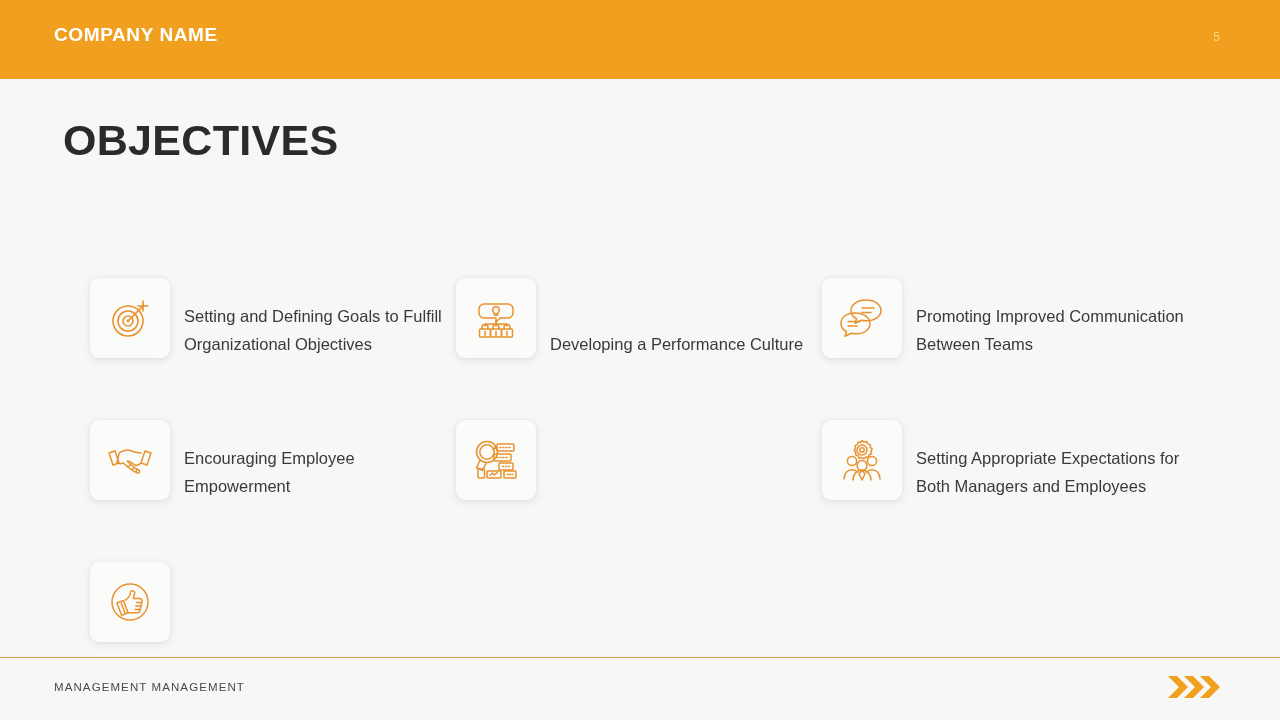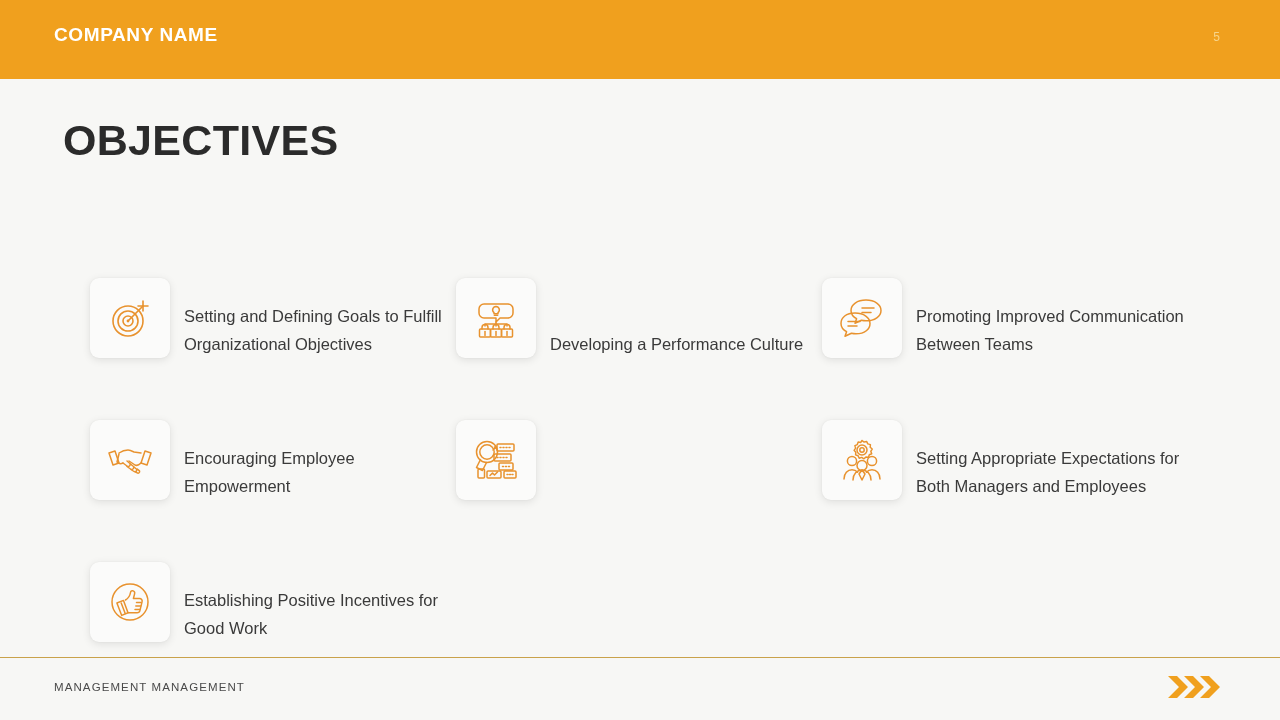--- a/index.html
+++ b/index.html
@@ -239,21 +239,20 @@
   <div class="objective-item">
     <div class="icon-card">
       <svg width="44" height="44" viewBox="0 0 44 44" fill="none" stroke="#e8922e" stroke-width="1.5" stroke-linecap="round" stroke-linejoin="round">
         <circle cx="22" cy="22" r="18"></circle>
         <path d="M17.5 20 c2.5 -1.5 4.5 -4.5 5 -7.5 c0.2 -1.4 1.6 -2.2 2.8 -1.6 c1.1 0.5 1.6 1.8 1.3 3 l-1.2 4.6 h6.2 c1.7 0 2.9 1.5 2.5 3.1 l-2.2 9 c-0.3 1.3 -1.5 2.2 -2.8 2.2 h-9.1"></path>
         <path d="M20 32.8 l-4.5 -12.4 l-6.6 2.6 l4.8 12.4 z"></path>
         <path d="M13.2 23 l4 10.5"></path>
         <path d="M28.5 22.5 h4.5 M27.8 26 h4.8 M27 29.5 h4.6"></path>
       </svg>
     </div>
-    <div class="objective-text">Establishing Positive Incentives for Good Work</div>
   </div>
 
 </div>
 
 <div class="footer-rule"></div>
 <div class="footer-label">MANAGEMENT  MANAGEMENT</div>
 <div class="footer-chevrons">
   <svg width="56" height="30" viewBox="0 0 56 30" fill="#f0a01e">
     <path d="M2 4 h9 l11 11 l-11 11 h-9 l11 -11 z"></path>
     <path d="M18 4 h9 l11 11 l-11 11 h-9 l11 -11 z"></path>

